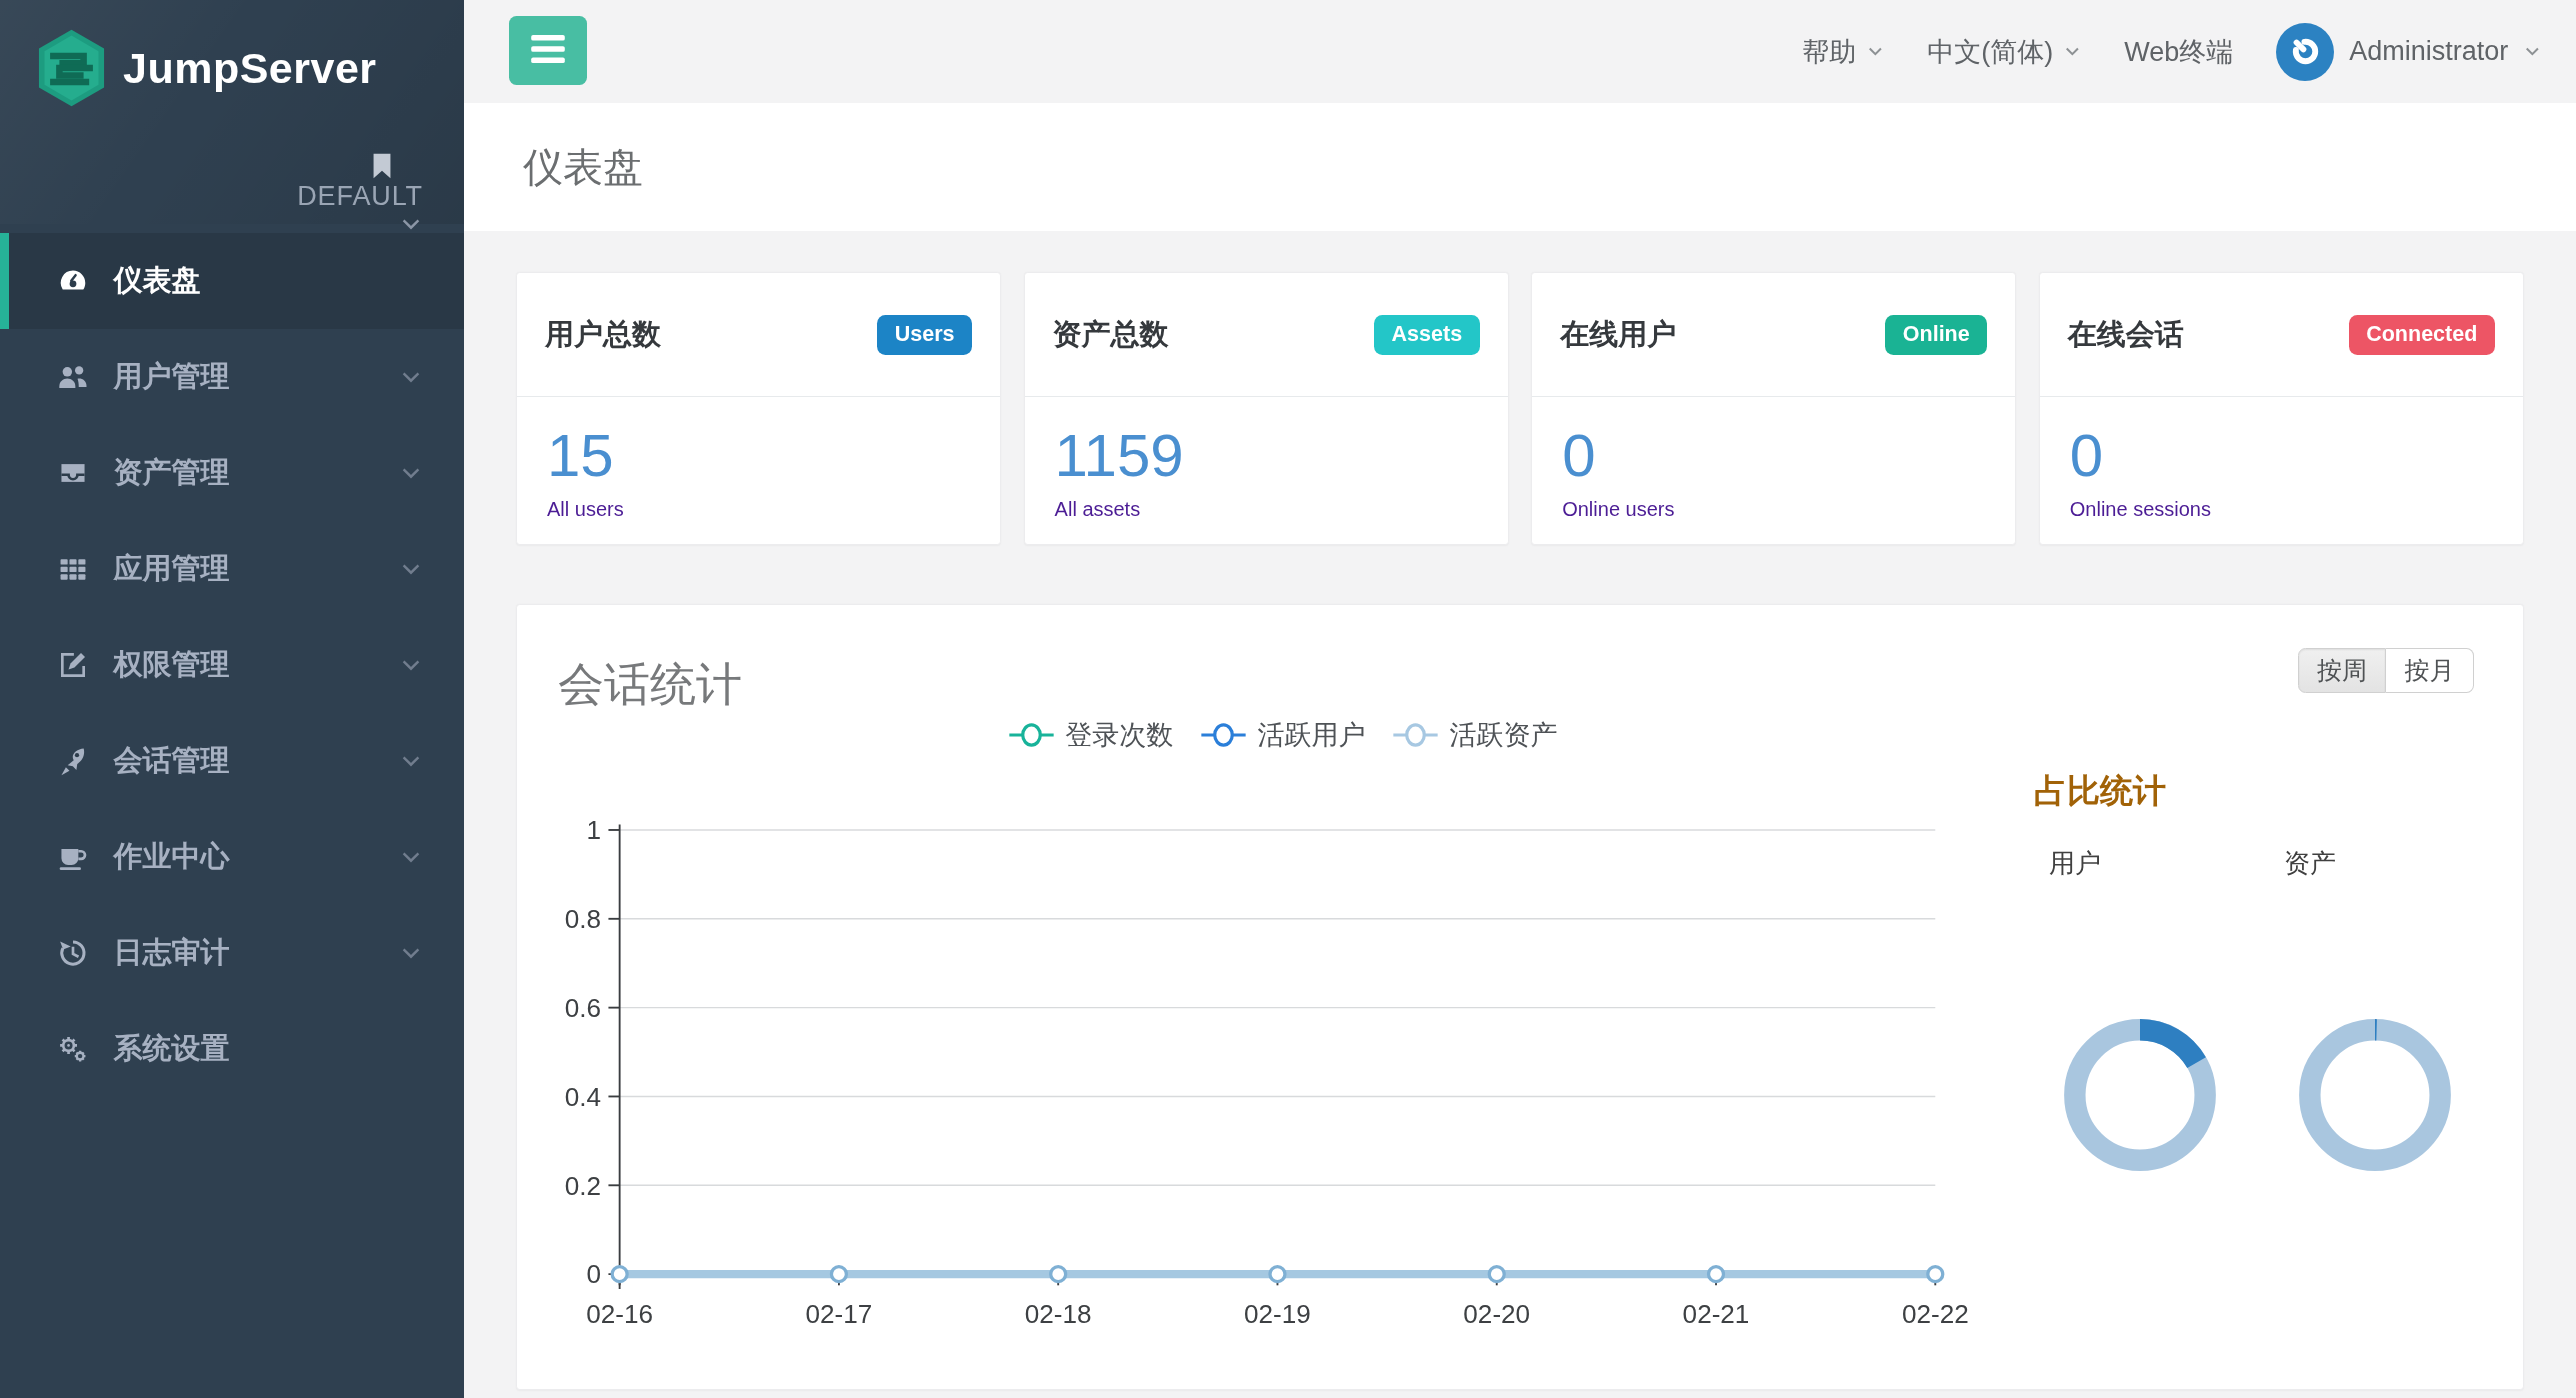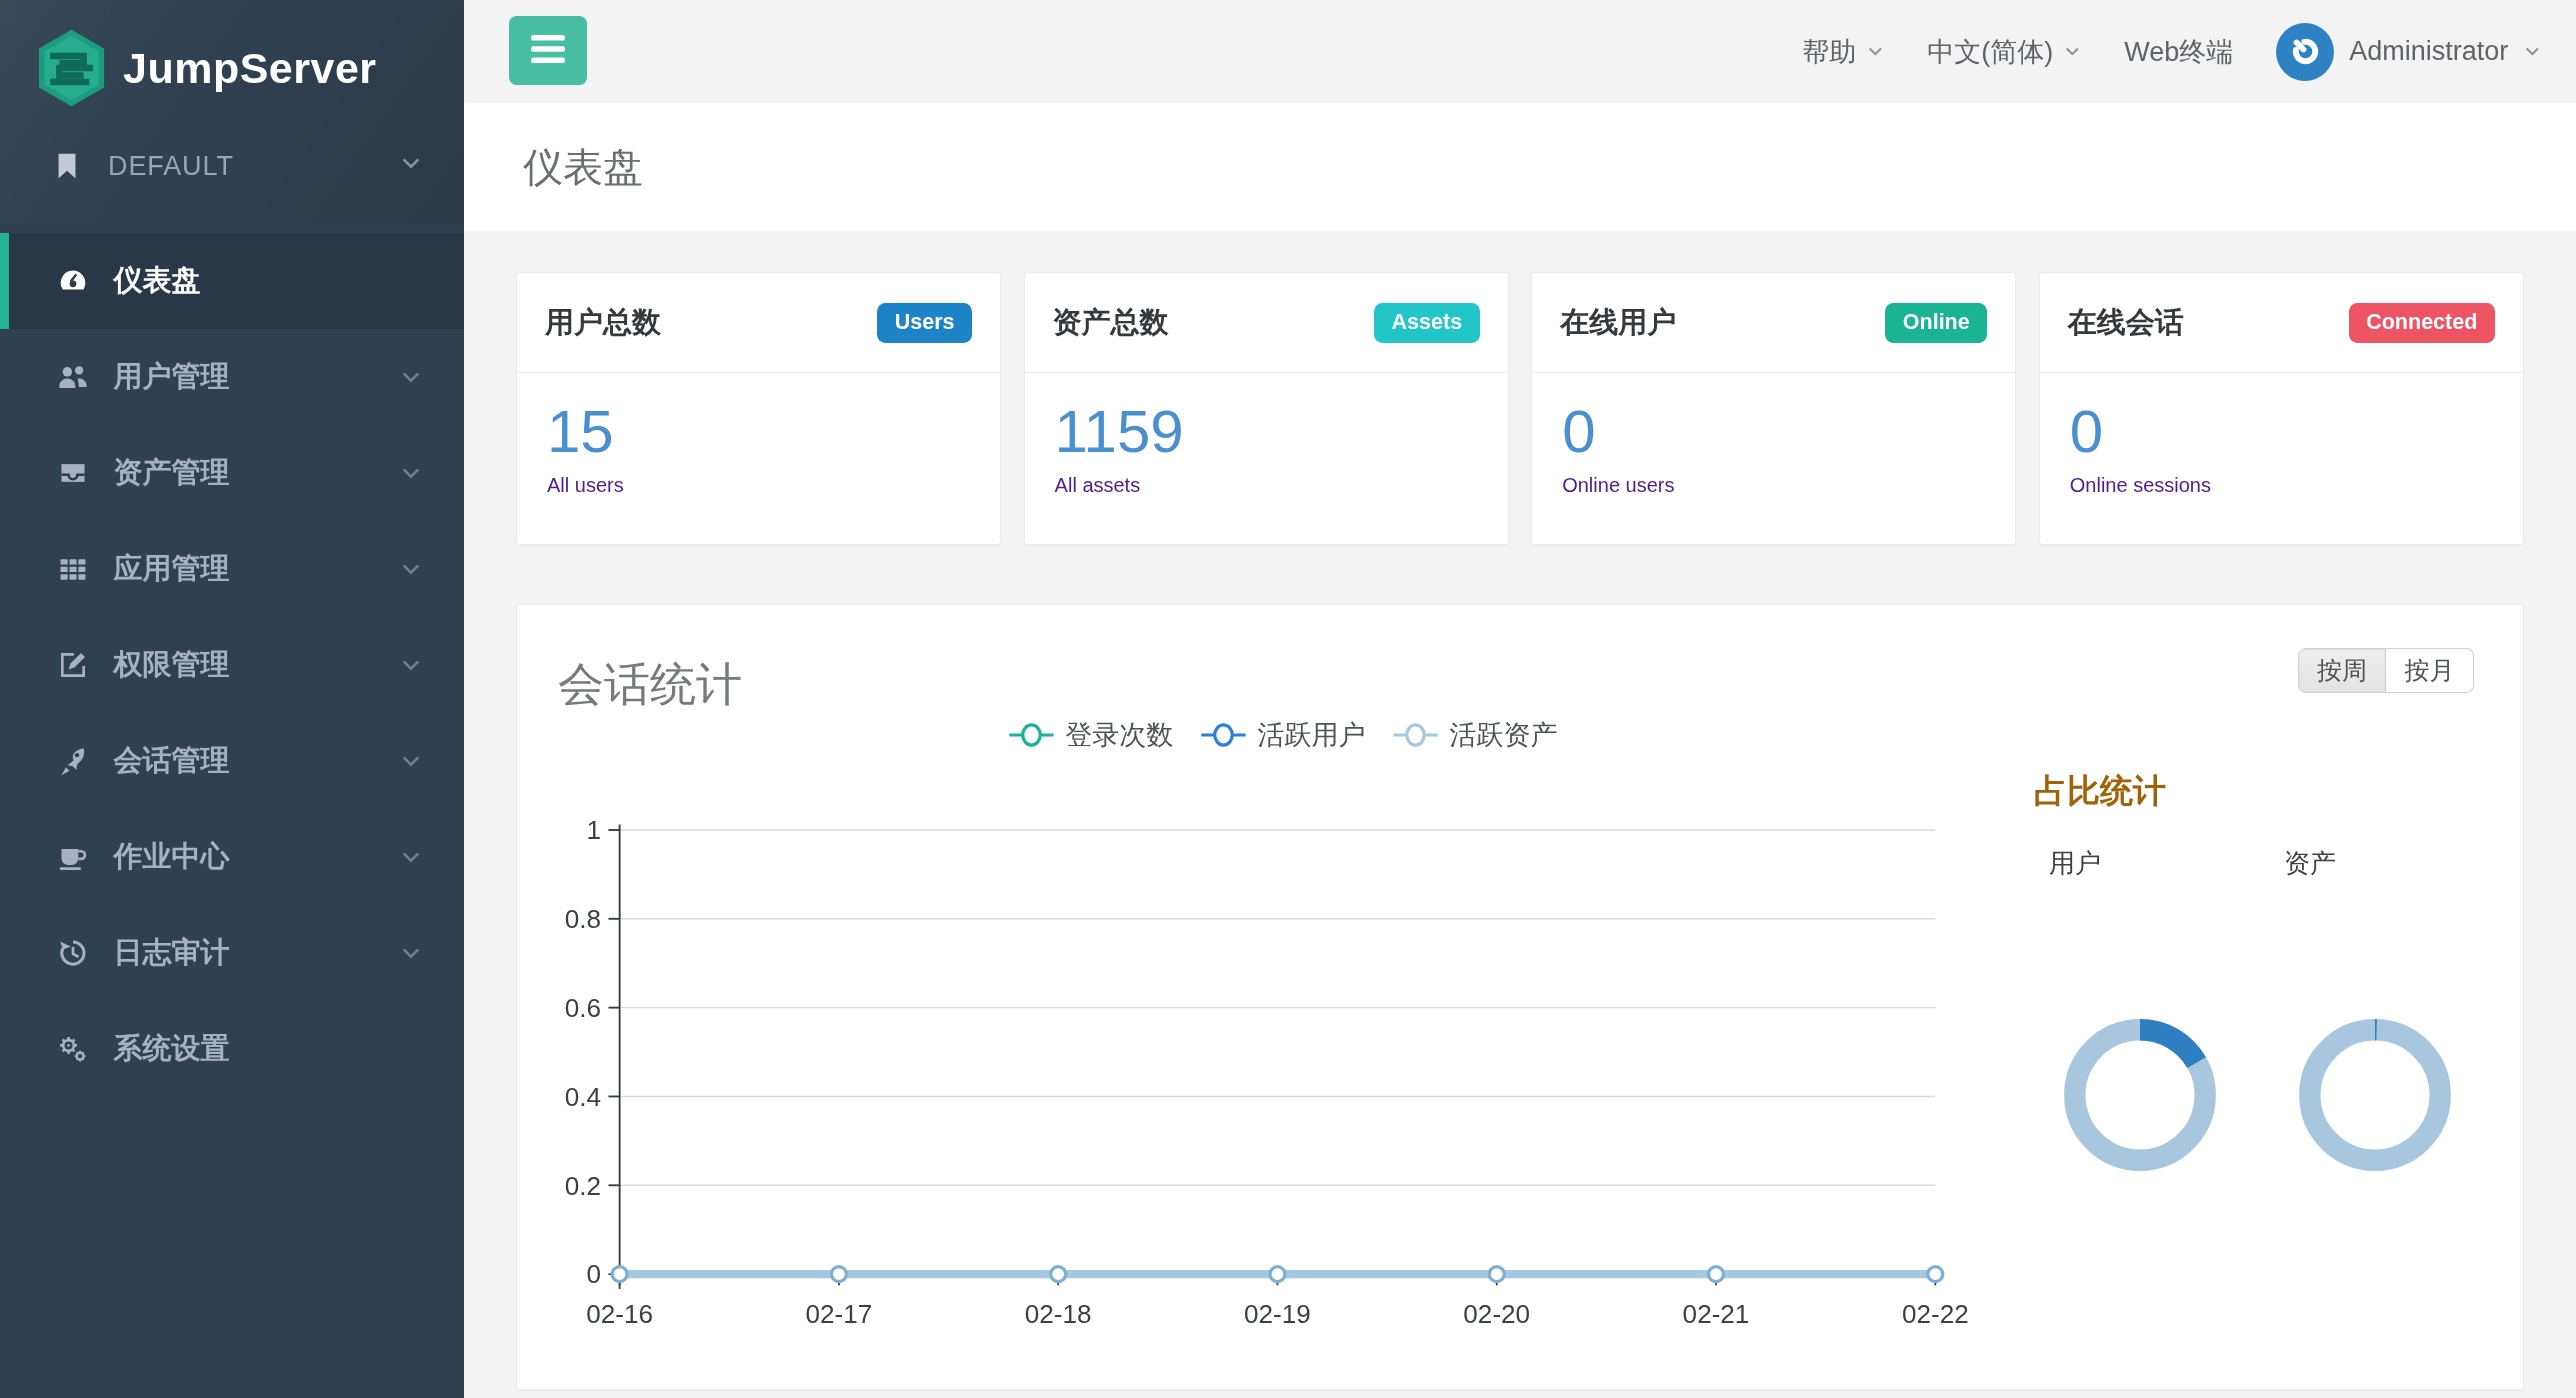--- a/index.html
+++ b/index.html
@@ -20,22 +20,22 @@
     position: relative; height: 224px;
     background: linear-gradient(125deg, rgba(255,255,255,0.045) 0%, rgba(255,255,255,0.0) 42%),
                 linear-gradient(305deg, rgba(0,0,0,0.10) 0%, rgba(0,0,0,0.0) 55%);
     padding-left: 41px;
   }
   .logo-row { position: absolute; left: 37px; top: 28px; display: flex; align-items: center; }
   .logo-mark { width: 69px; height: 80px; }
   .logo-text { margin-left: 17px; color: #ffffff; font-size: 43px; font-weight: bold; letter-spacing: 0.5px; }
   .org-row {
     position: absolute; left: 0; right: 0; top: 151px; height: 63px;
-    display: flex; align-items: flex-start; padding: 0 41px 0 52px;
-    color: #9aa5b4; font-size: 27px; cursor: pointer;
+    display: flex; align-items: flex-end; padding: 0 41px 0 52px;
+    color: #9aa5b4; font-size: 27px; cursor: pointer; flex-direction: column;
   }
   .org-icon { width: 30px; height: 30px; margin-right: 26px; color: #c8cfd9; display: inline-flex; }
   .org-label { flex: 1; letter-spacing: 0.9px; }
   .org-chevron { color: #8b96a6; display: inline-flex; }
 
   .menu { position: absolute; left: 0; top: 233px; right: 0; }
   .menu-item {
     position: relative; height: 96px; display: flex; align-items: center;
     padding-left: 52px; cursor: pointer;
     color: #a7b1c2; font-size: 29px; font-weight: bold;
@@ -80,21 +80,21 @@
 
   .content { position: absolute; left: 0; right: 0; top: 231px; bottom: 0; background: #f3f3f4; }
 
   
   .cards-row { position: absolute; left: 52px; width: 2008px; top: 41px; height: 273px; display: flex; gap: 22.4px; }
   .card {
     flex: 1; background: #ffffff; border: 0.9px solid #ececee; border-radius: 3.7px;
     box-shadow: 0 0.9px 1.9px rgba(0,0,0,0.04);
   }
   .card-head {
-    height: 100px; display: flex; align-items: center; justify-content: space-between;
+    height: 124px; display: flex; align-items: center; justify-content: space-between;
     padding: 12px 28px; border-bottom: 0.9px solid #e7eaec;
   }
   .card-title { font-size: 29px; font-weight: bold; color: #35393d; }
   .badge { color: #fff; font-size: 21.5px; font-weight: bold; padding: 7.5px 17.7px; border-radius: 8.4px; }
   .card-body { padding: 26px 30px 0 30px; }
   .card-value { font-size: 60px; color: #4a8fd0; line-height: 1.1; }
   .card-label { font-size: 20px; color: #4c1d95; margin-top: 9px; }
 
   
   .panel {

